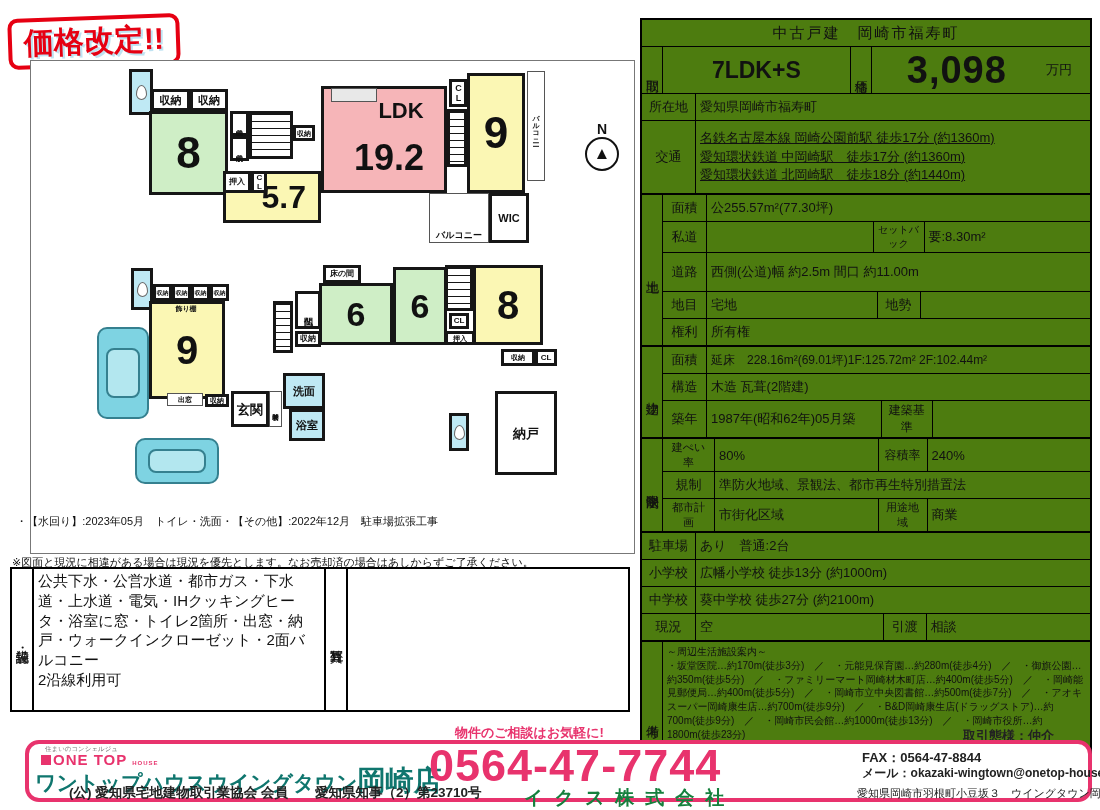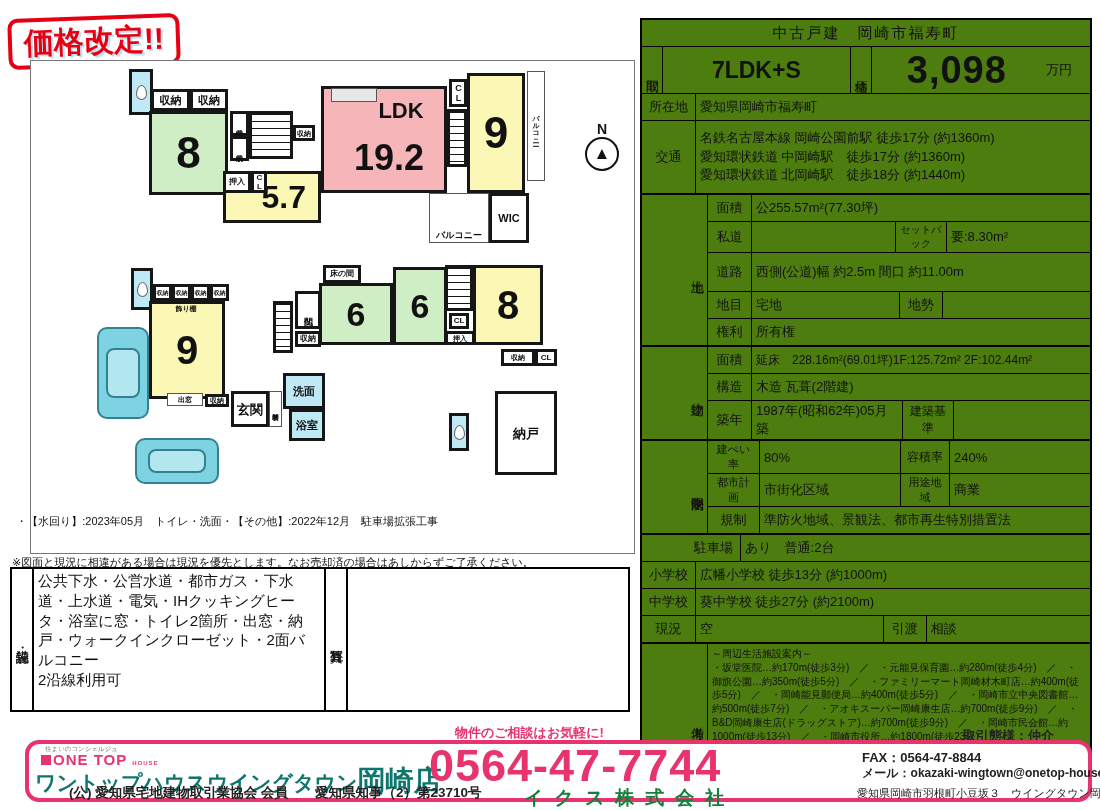--- a/index.html
+++ b/index.html
@@ -45,38 +45,38 @@
     justify-content:center;border-right:2px solid #000;font-size:13px;padding:2px 1px;}
   .equip .txt{width:292px;padding:2px 4px;font-size:15px;line-height:1.32;white-space:pre-line;
     border-right:2px solid #000;box-sizing:border-box;}
   .equip .photo{flex:1;}
 
   
   .spec{position:absolute;left:640px;top:18px;width:452px;border:2px solid #000;background:#4d7c0f;
     font-size:13px;box-sizing:border-box;}
   .srow{display:flex;align-items:stretch;border-top:1px solid #000;}
   .srow.first{border-top:none;}
-  .srow.thick{border-top:2px solid #000;padding-left:45px;}
+  .srow.thick{border-top:2px solid #000;}
   .cell{display:flex;align-items:center;padding:1px 4px;box-sizing:border-box;min-width:0;}
   .lab{justify-content:center;border-right:1px solid #000;flex:none;text-align:center;}
   .val{flex:1;}
   .midlab{border-left:1px solid #000;border-right:1px solid #000;justify-content:center;flex:none;text-align:center;}
   .w54{width:54px;} .w44{width:44px;} .w50{width:50px;font-family:Liberation Mono, monospace;} .w52{width:52px;}
   .fs10{font-size:10px;} .fs11{font-size:11px;} .fs12{font-size:12px;}
   .vlab2{writing-mode:vertical-rl;text-orientation:upright;display:flex;align-items:center;
     justify-content:center;border-right:1px solid #000;flex:none;width:20px;font-size:13px;padding:2px 0;}
   .sect{display:flex;align-items:stretch;}
   .sec-rows{flex:1;min-width:0;}
   .sec-rows .srow:first-child{border-top:none;}
   .h26{min-height:26px;} .h38{min-height:38px;} .h46{min-height:46px;} .h72{min-height:72px;}
   .title-row{justify-content:center;font-size:15px;letter-spacing:2px;min-height:26px;display:flex;align-items:center;}
   .floor-val{justify-content:center;font-size:23px;font-weight:bold;flex:1.1;}
   .price-num{justify-content:center;font-size:38px;font-weight:bold;flex:1;letter-spacing:1px;}
   .price-unit{width:48px;font-size:13px;justify-content:flex-start;}
-  .multiline{white-space:pre-line;line-height:1.45;}
+  .multiline{white-space:pre-line;line-height:1.45;text-decoration:underline;}
   .remarks{white-space:pre-line;line-height:1.38;font-size:10px;padding:3px 4px;}
 
   
   .footer{position:absolute;left:25px;top:740px;width:1067px;height:62px;border:4px solid #e8336d;
     border-radius:14px;background:#fff;box-sizing:border-box;}
   .f-abs{position:absolute;white-space:nowrap;}
   .tagline{left:16px;top:1px;font-size:6.5px;color:#777;}
   .brand{left:12px;top:7px;font-size:15px;font-weight:bold;color:#e8336d;letter-spacing:1px;}
   .brand .sq{display:inline-block;width:10px;height:10px;background:#e8336d;margin-right:2px;}
   .brand .sub{font-size:6px;color:#e8336d;}
@@ -246,28 +246,28 @@
         <div class="sect" style="flex:1;">
       <div class="vlab2">法令制限</div>
       <div class="sec-rows">
         <div class="srow h26 first">
           <div class="cell lab w52 fs11">建ぺい率</div>
           <div class="cell val">80%</div>
           <div class="cell midlab w50 fs12">容積率</div>
           <div class="cell val">240%</div>
         </div>
         <div class="srow h26">
+          <div class="cell lab w52">規制</div>
+          <div class="cell val">準防火地域、景観法、都市再生特別措置法</div>
+        </div>
+        <div class="srow h26">
           <div class="cell lab w52 fs11">都市計画</div>
           <div class="cell val">市街化区域</div>
           <div class="cell midlab w50 fs11">用途地域</div>
           <div class="cell val">商業</div>
-        </div>
-        <div class="srow h26">
-          <div class="cell lab w52">規制</div>
-          <div class="cell val">準防火地域、景観法、都市再生特別措置法</div>
         </div>
       </div>
     </div>
       </div>
 
     <div class="srow thick h26">
       <div class="cell lab w54">駐車場</div>
       <div class="cell val">あり　普通:2台</div>
     </div>
     <div class="srow h26">

